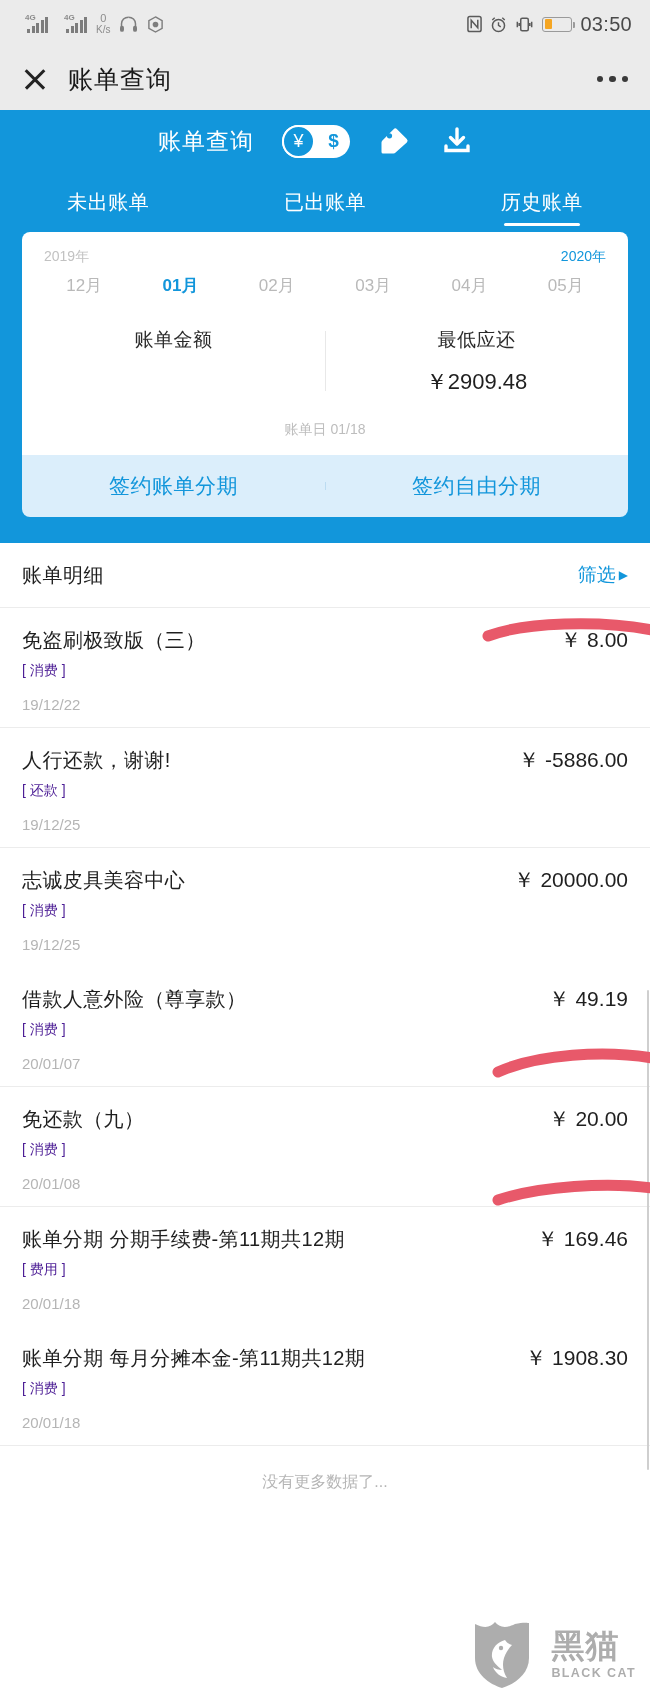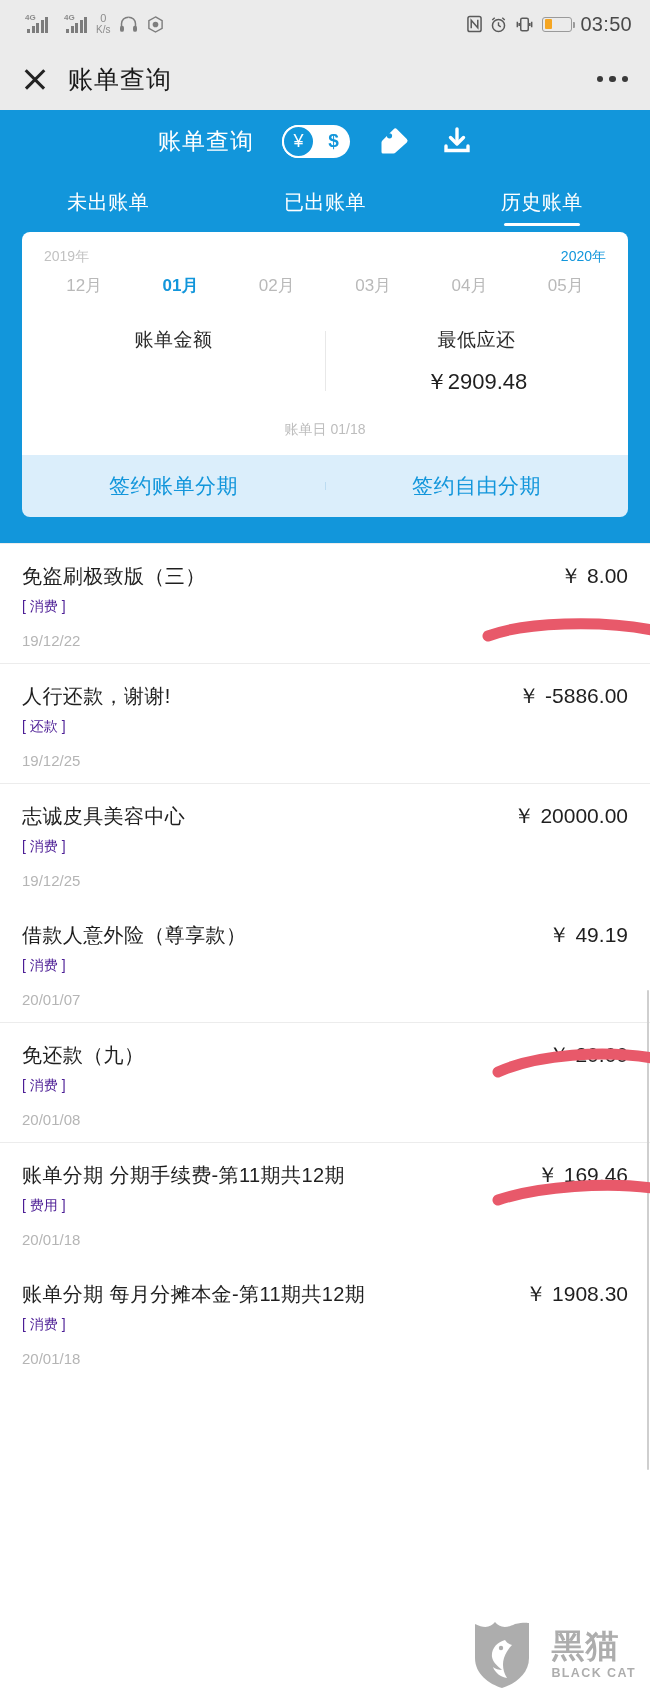--- a/index.html
+++ b/index.html
@@ -306,20 +306,27 @@
         <div class="billdate">账单日 01/18</div>
       </div>
       <div class="stage-btns">
         <span class="stage-btn">签约账单分期</span>
         <span class="stage-btn">签约自由分期</span>
       </div>
     </div>
     <div class="blue-pad"></div>
   </div>
 
+  <div class="detail-hdr">
+    <span class="t">账单明细</span>
+    <span class="filter">
+      <span>筛选</span>
+      <span class="car">▶</span>
+    </span>
+  </div>
 
   <div class="group">
     <div class="row">
       <div class="row-top">
         <span class="r-name">免盗刷极致版（三）</span>
         <span class="r-amt">￥ 8.00</span>
       </div>
       <div class="r-type">[ 消费 ]</div>
       <div class="r-date">19/12/22</div>
     </div>
@@ -378,20 +385,21 @@
     <div class="row">
       <div class="row-top">
         <span class="r-name">账单分期 每月分摊本金-第11期共12期</span>
         <span class="r-amt">￥ 1908.30</span>
       </div>
       <div class="r-type">[ 消费 ]</div>
       <div class="r-date">20/01/18</div>
     </div>
   </div>
 
+  <div class="footer-note">没有更多数据了...</div>
 
   <div class="scrollbar"></div>
 
   <svg class="annot" style="left:480px; top:610px;" width="175" height="40" viewBox="0 0 175 40">
     <path d="M8 26 C 45 12, 120 10, 172 20" fill="none" stroke="#e8596a" stroke-width="11" stroke-linecap="round"></path>
   </svg>
   <svg class="annot" style="left:490px; top:1040px;" width="165" height="45" viewBox="0 0 165 45">
     <path d="M8 32 C 48 14, 115 10, 162 18" fill="none" stroke="#e8596a" stroke-width="11" stroke-linecap="round"></path>
   </svg>
   <svg class="annot" style="left:490px; top:1170px;" width="165" height="45" viewBox="0 0 165 45">

